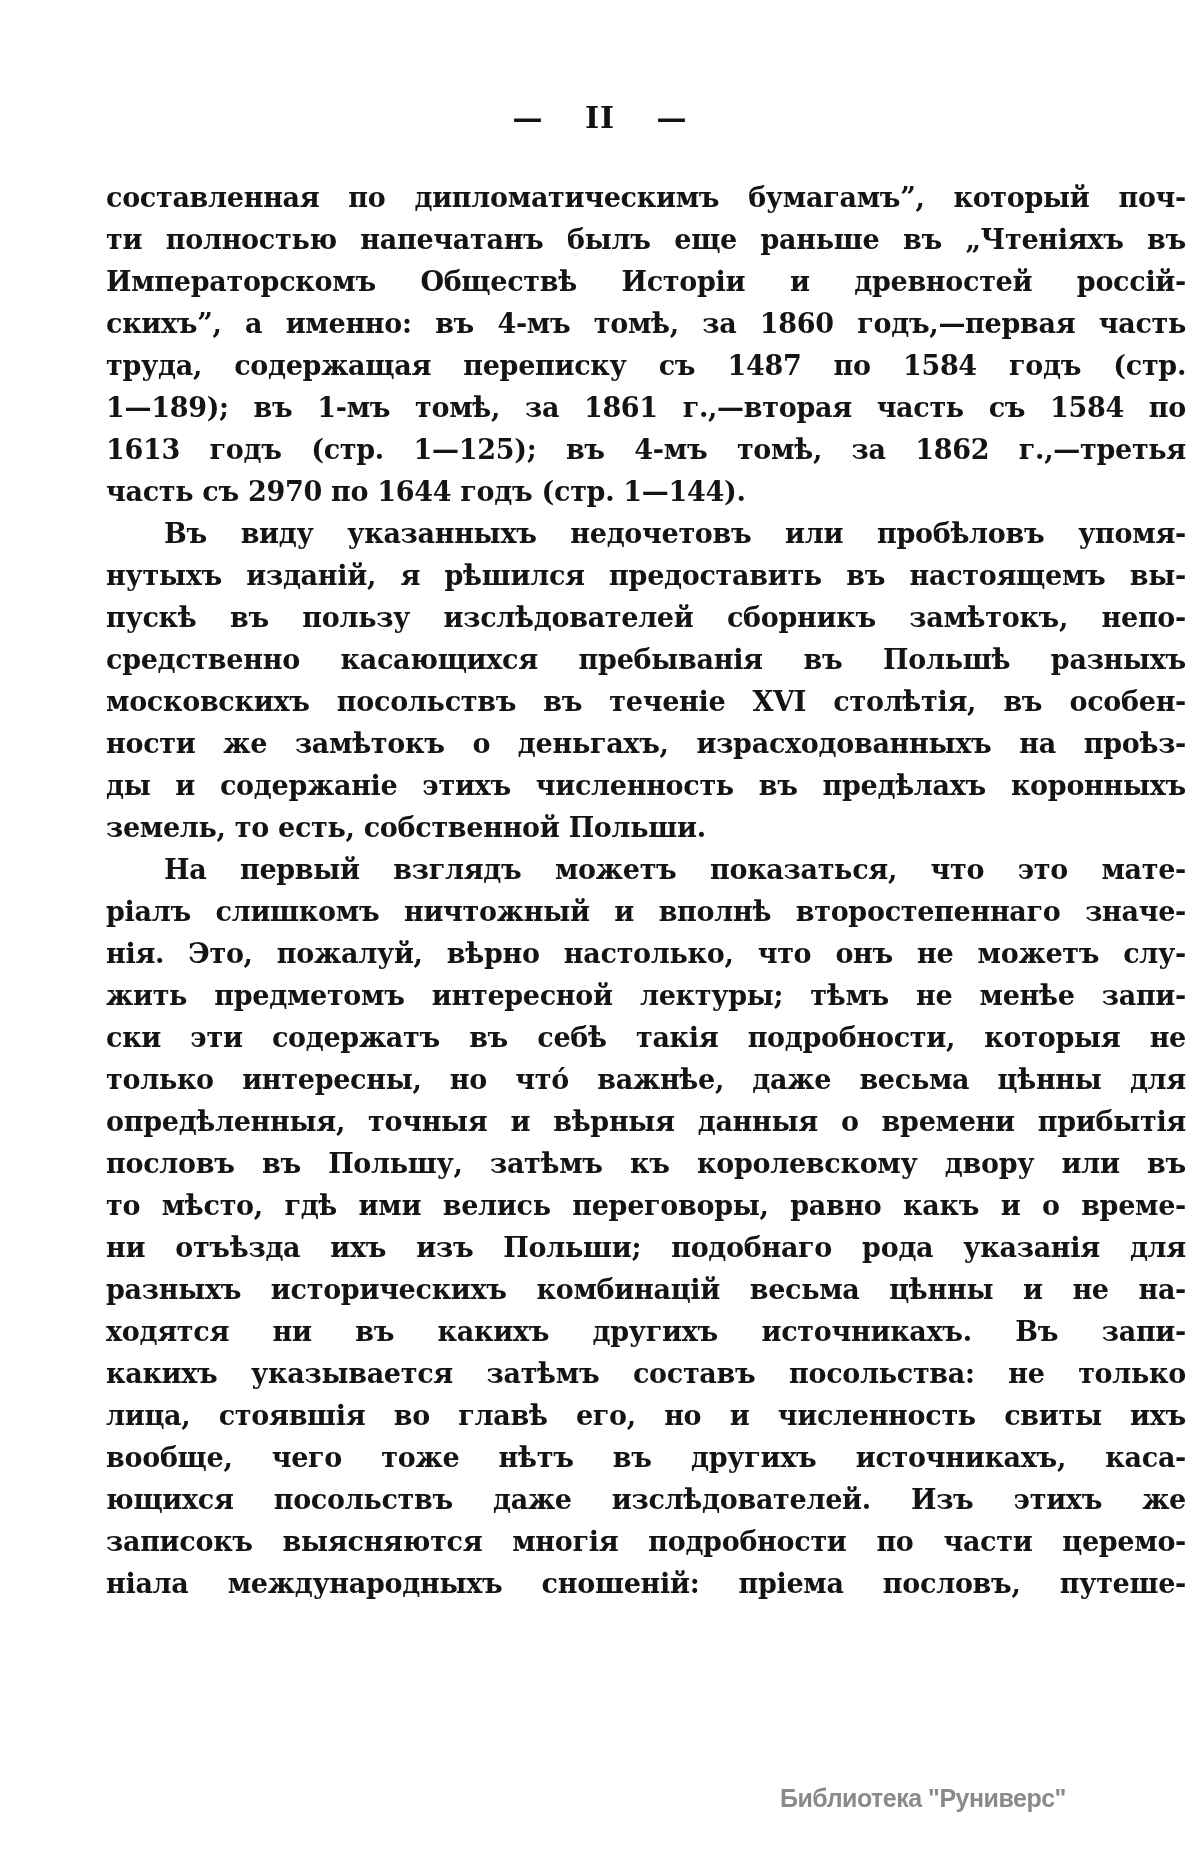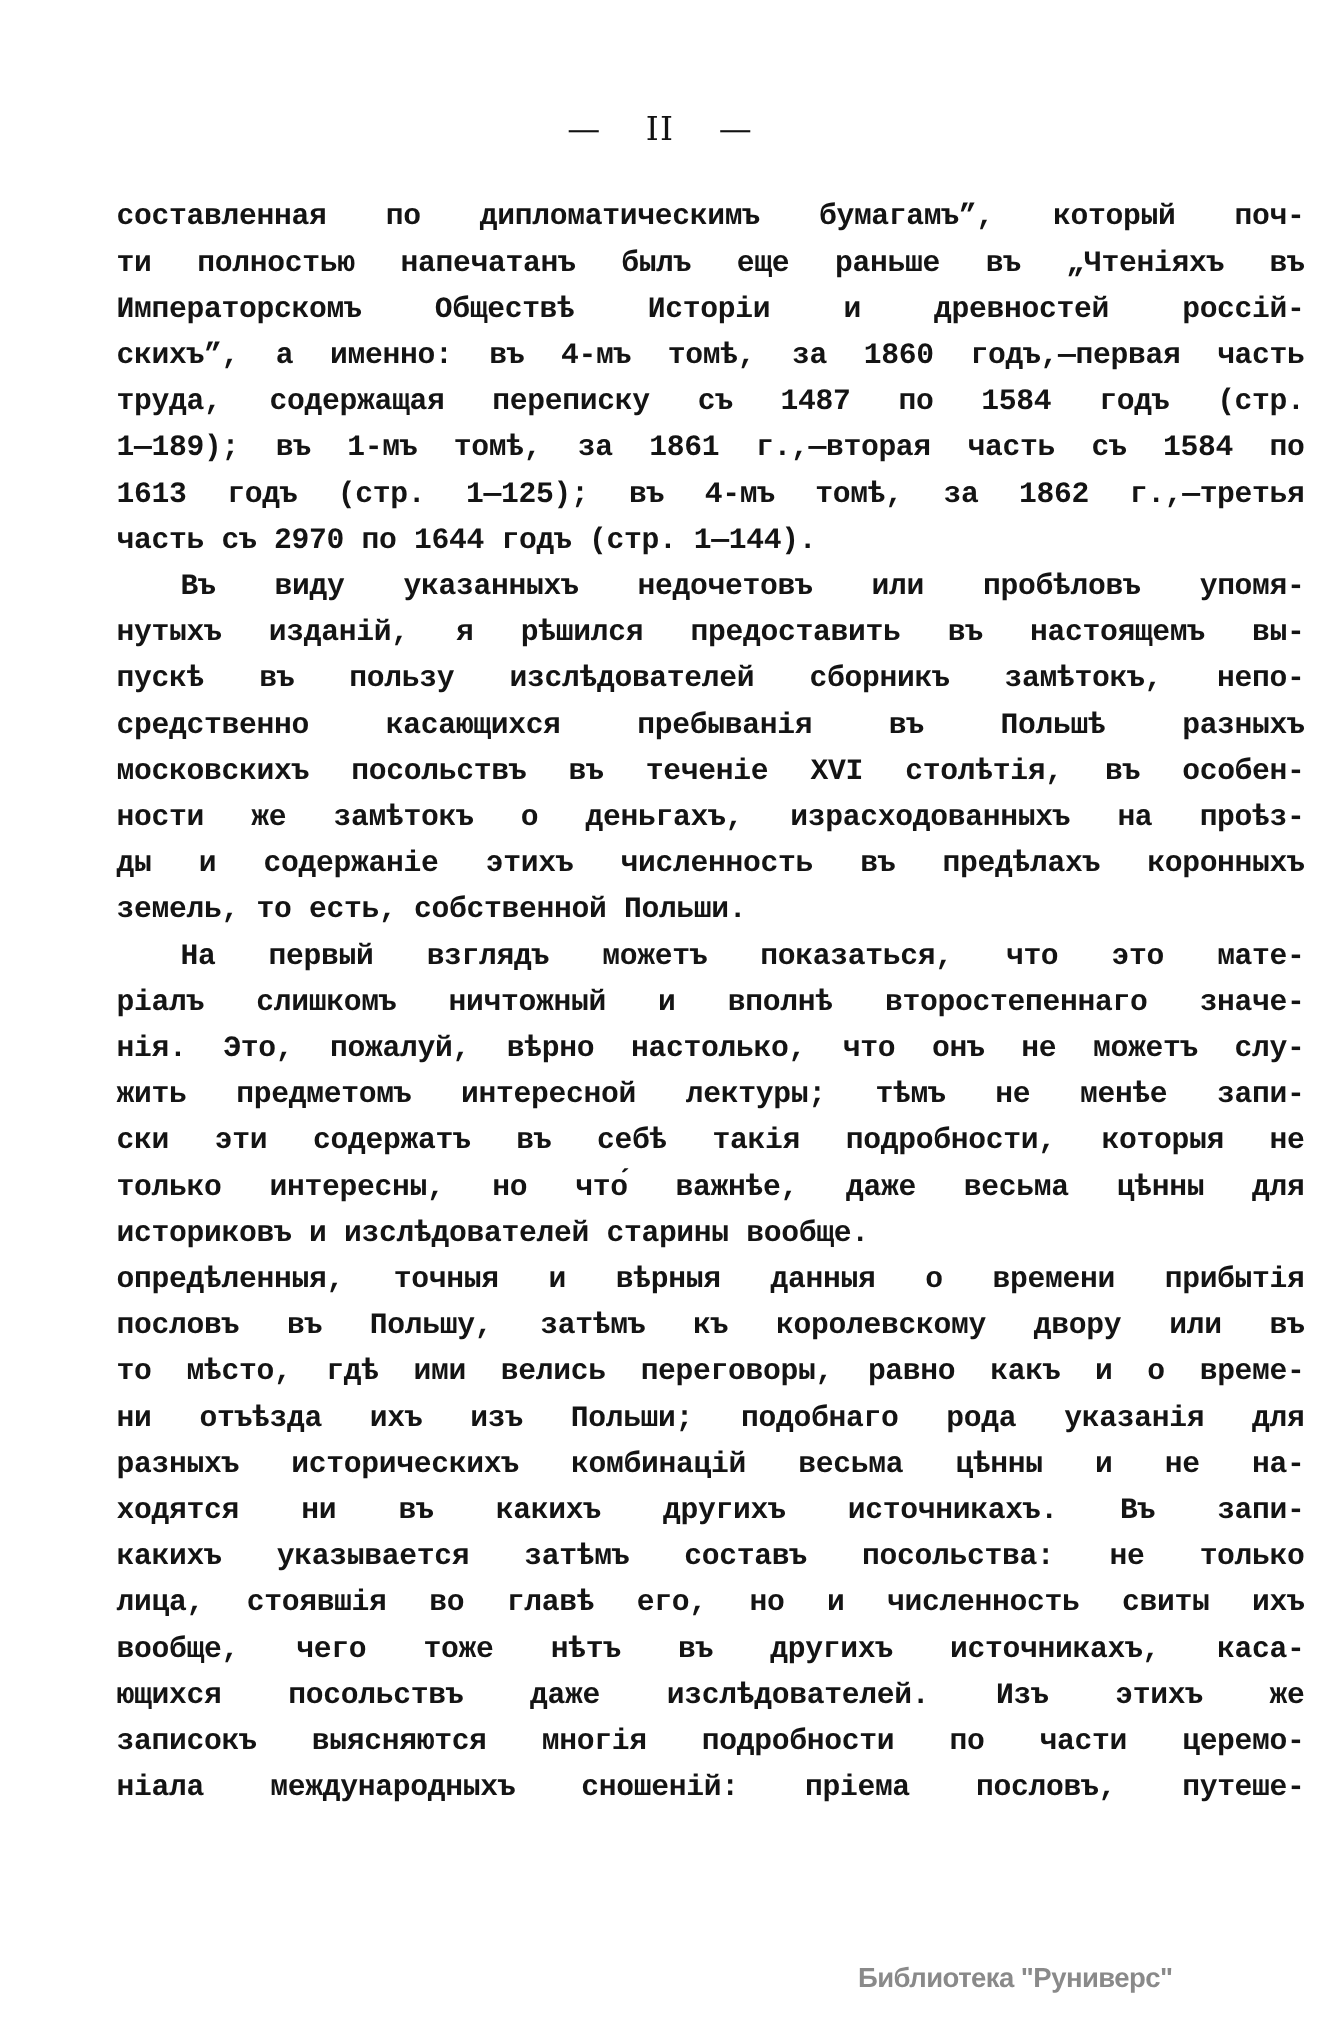--- a/index.html
+++ b/index.html
@@ -16,36 +16,35 @@
     font-family: "DejaVu Serif", serif;
     color: #161616;
   }
   .running-head {
     position: absolute;
     top: 100px;
     left: 0;
     width: 1200px;
     text-align: center;
     font-size: 30px;
-    font-weight: 400;
+    font-weight: 700;
     letter-spacing: 1px;
     word-spacing: 30px;
     color: #121212;
   }
   .text-block {
     position: absolute;
     left: 106px;
     top: 177px;
     width: 1080px;
     font-size: 27px;
     font-weight: 700;
     line-height: 42px;
     letter-spacing: -0.3px;
     color: #141414;
-    font-family: Liberation Mono, monospace;
   }
   .line {
     height: 42px;
     text-align: justify;
     text-align-last: justify;
   }
   .line.indent {
     text-indent: 58px;
   }
   .line.end {
@@ -84,21 +83,20 @@
       <div class="line">московскихъ посольствъ въ теченіе XVI столѣтія, въ особен-</div>
       <div class="line">ности же замѣтокъ о деньгахъ, израсходованныхъ на проѣз-</div>
       <div class="line">ды и содержаніе этихъ численность въ предѣлахъ коронныхъ</div>
       <div class="line end">земель, то есть, собственной Польши.</div>
       <div class="line indent">На первый взглядъ можетъ показаться, что это мате-</div>
       <div class="line">ріалъ слишкомъ ничтожный и вполнѣ второстепеннаго значе-</div>
       <div class="line">нія. Это, пожалуй, вѣрно настолько, что онъ не можетъ слу-</div>
       <div class="line">жить предметомъ интересной лектуры; тѣмъ не менѣе запи-</div>
       <div class="line">ски эти содержатъ въ себѣ такія подробности, которыя не</div>
       <div class="line">только интересны, но что́ важнѣе, даже весьма цѣнны для</div>
-      <div class="line end">историковъ и изслѣдователей старины вообще.</div>
       <div class="line">опредѣленныя, точныя и вѣрныя данныя о времени прибытія</div>
       <div class="line">пословъ въ Польшу, затѣмъ къ королевскому двору или въ</div>
       <div class="line">то мѣсто, гдѣ ими велись переговоры, равно какъ и о време-</div>
       <div class="line">ни отъѣзда ихъ изъ Польши; подобнаго рода указанія для</div>
       <div class="line">разныхъ историческихъ комбинацій весьма цѣнны и не на-</div>
       <div class="line">ходятся ни въ какихъ другихъ источникахъ. Въ запи-</div>
       <div class="line">какихъ указывается затѣмъ составъ посольства: не только</div>
       <div class="line">лица, стоявшія во главѣ его, но и численность свиты ихъ</div>
       <div class="line">вообще, чего тоже нѣтъ въ другихъ источникахъ, каса-</div>
       <div class="line">ющихся посольствъ даже изслѣдователей. Изъ этихъ же</div>

